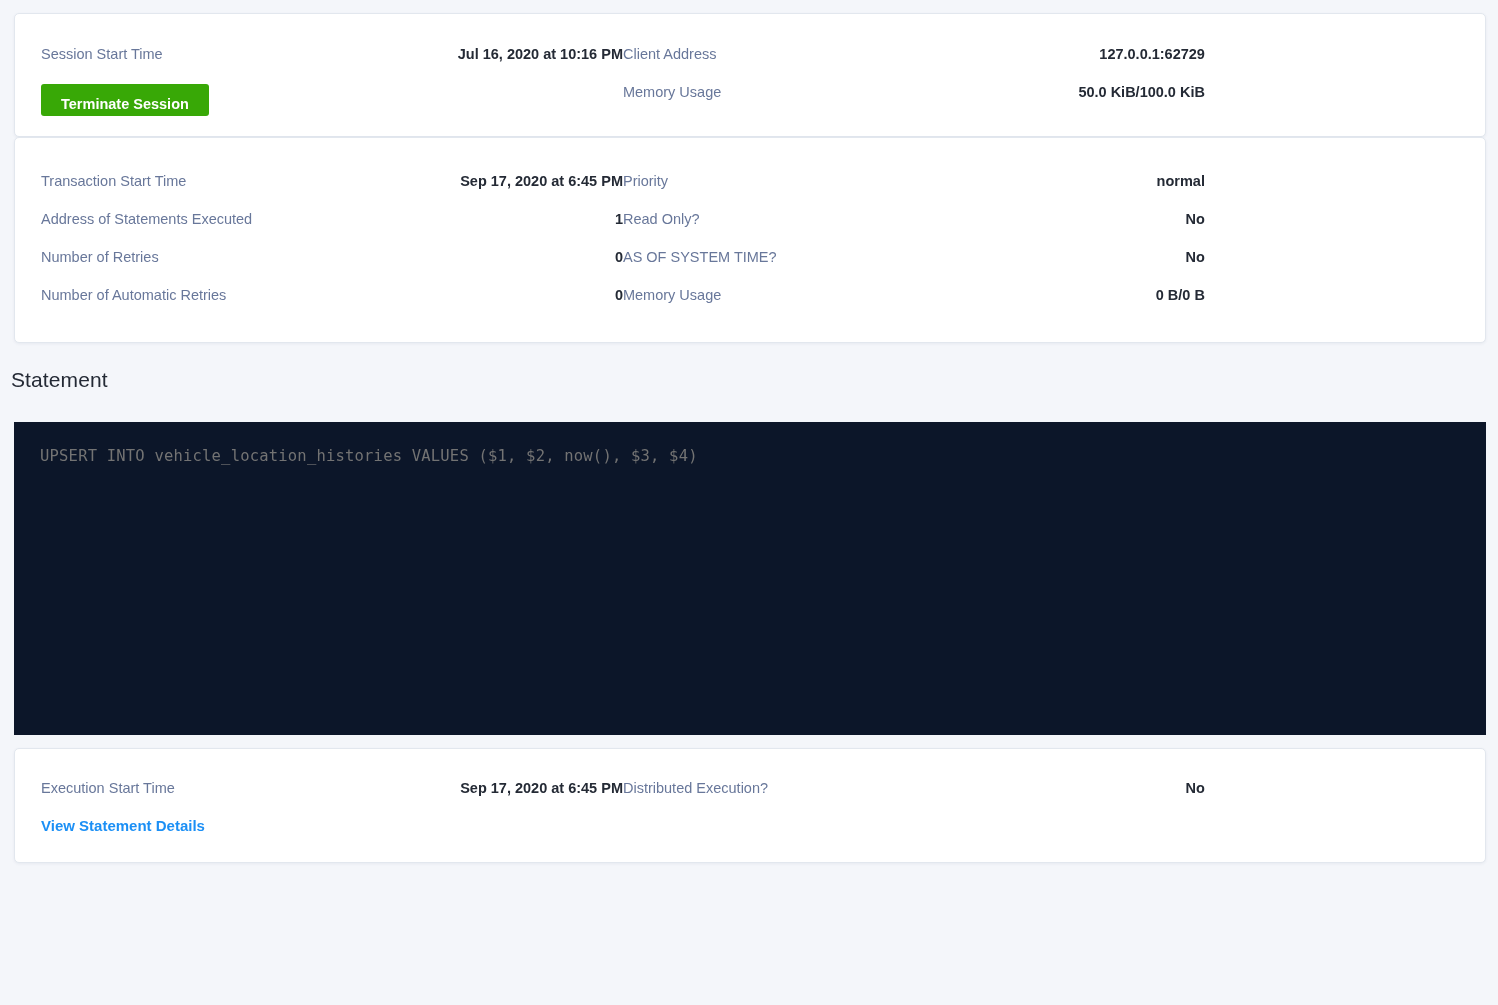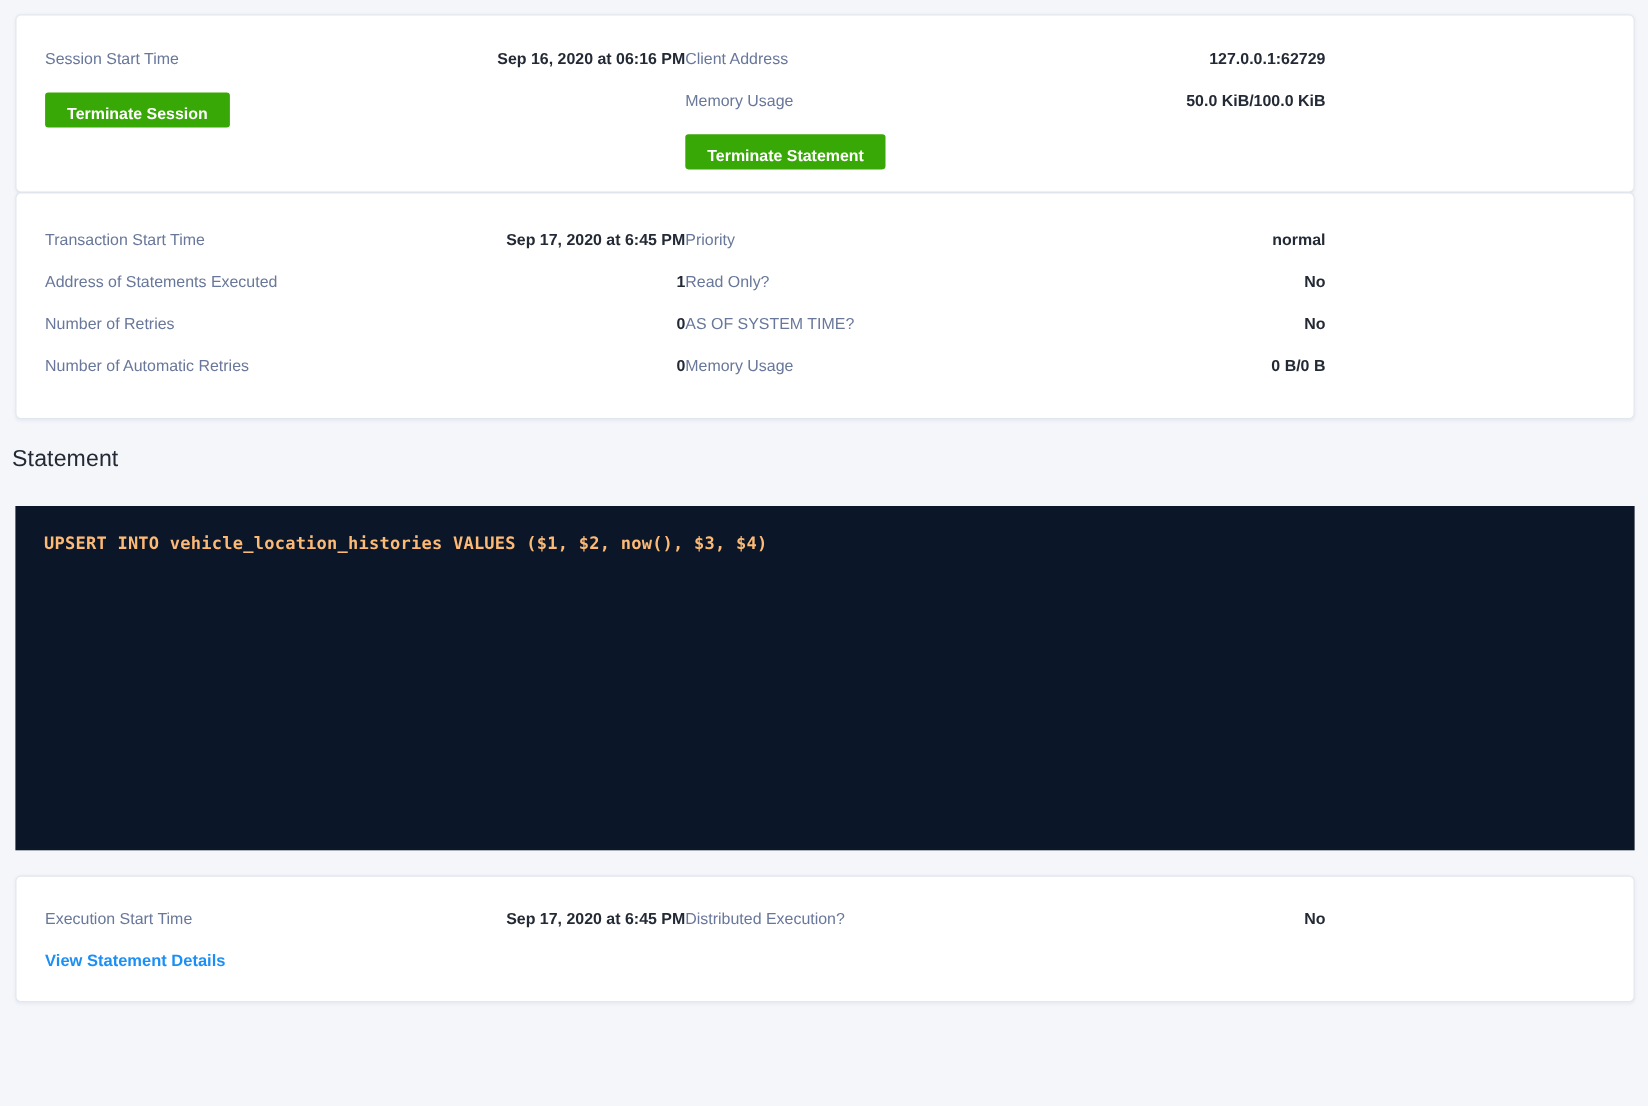--- a/index.html
+++ b/index.html
@@ -48,57 +48,56 @@
   }
 
   .sql-box {
     height: 313px;
     background: #0c1629;
     padding: 25px 26px;
     overflow: hidden;
   }
   .sql-box code {
     font-family: "DejaVu Sans Mono", monospace;
-    font-size: 15.5px; font-weight: 700;
+    font-size: 15.5px; font-weight: 400;
     letter-spacing: 0.2px;
-    color: #fdba74;
+    color: #737373;
     white-space: pre;
   }
 
-  .bottom-card { margin-top: 23px; padding-top: 20px; height: 115px; }
+  .bottom-card { margin-top: 13px; padding-top: 20px; height: 115px; }
   .details-link {
     display: inline-block; margin-top: 9px;
     font-size: 15px; font-weight: 600; line-height: 20px;
     cursor: pointer;
   }
 </style>
 </head>
 <body>
 
 <div class="page">
 
   <section class="card">
     <div class="card-cols">
       <div class="col">
         <div class="srow">
           <span class="lbl">Session Start Time</span>
-          <span class="val">Sep 16, 2020 at 06:16 PM</span>
+          <span class="val">Jul 16, 2020 at 10:16 PM</span>
         </div>
         <button class="btn">Terminate Session</button>
       </div>
       <div class="col">
         <div class="srow">
           <span class="lbl">Client Address</span>
           <span class="val">127.0.0.1:62729</span>
         </div>
         <div class="srow">
           <span class="lbl">Memory Usage</span>
           <span class="val">50.0 KiB/100.0 KiB</span>
         </div>
-        <button class="btn">Terminate Statement</button>
       </div>
     </div>
   </section>
 
 
   <section class="card" style="padding-top:24px; padding-bottom:28px;">
     <div class="card-cols">
       <div class="col">
         <div class="srow">
           <span class="lbl">Transaction Start Time</span>

